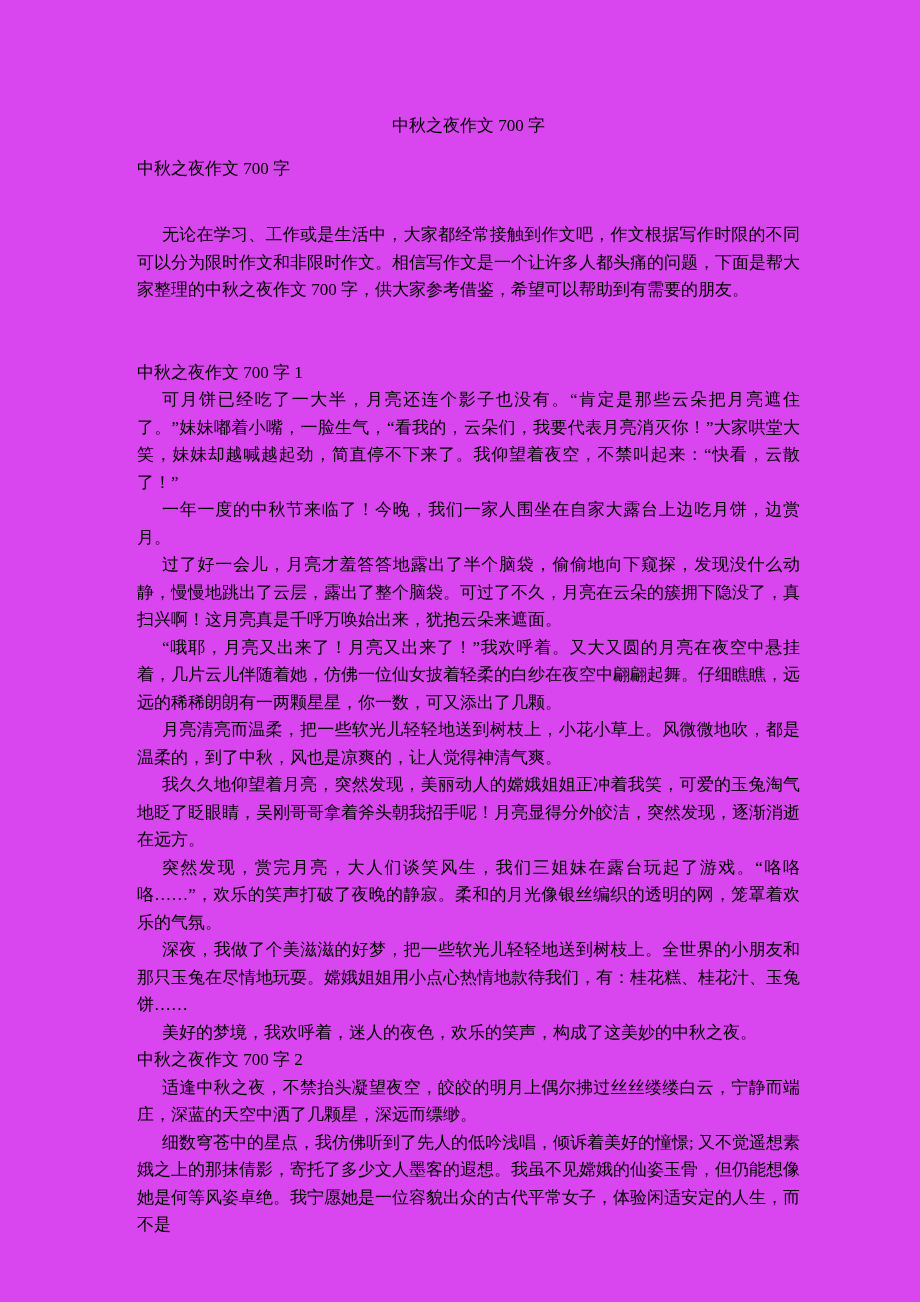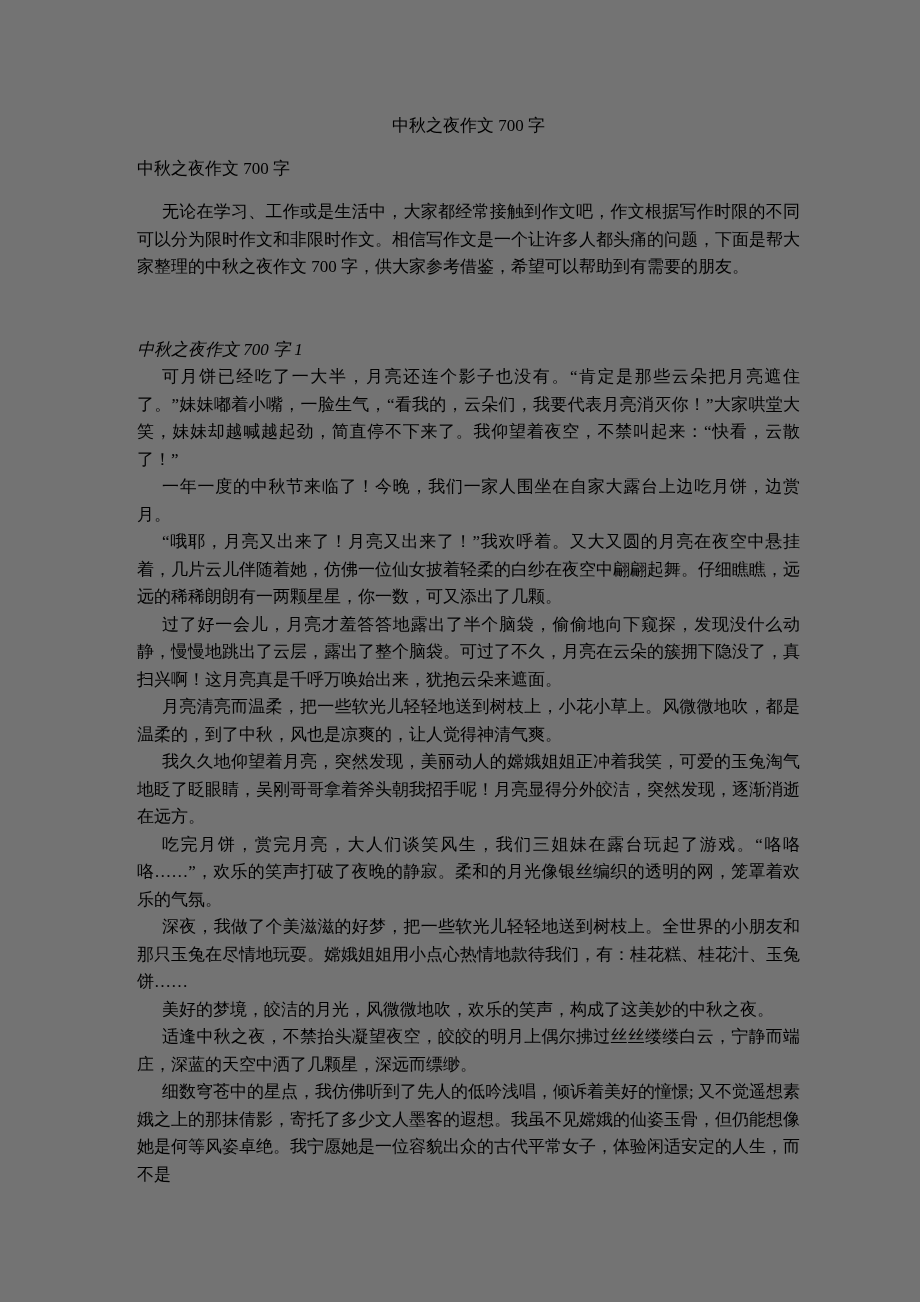--- a/index.html
+++ b/index.html
@@ -10,21 +10,21 @@
   body {
     width: 920px;
     height: 1302px;
     overflow: hidden;
   }
   .page {
     box-sizing: border-box;
     width: 920px;
     height: 1302px;
     padding: 112px 120px 0 137px;
-    background: #737373;
+    background: #d946ef;
     color: #000000;
     font-family: "Liberation Serif", "DejaVu Serif", serif;
     font-size: 17px;
     line-height: 27.5px;
   }
   .doc-title {
     text-align: center;
     font-weight: normal;
     margin: 0;
   }
@@ -32,52 +32,52 @@
     margin: 15px 0 0 0;
     font-weight: normal;
   }
   .para {
     margin: 0;
     text-align: justify;
     text-indent: 25px;
     word-break: break-all;
   }
   .intro {
-    margin-top: 16px;
+    margin-top: 39px;
   }
   .sec-heading {
     margin: 0;
     font-weight: normal;
     text-indent: 0;
-    font-style: italic;
   }
   .sec-heading.first {
     margin-top: 55px;
   }
 </style>
 </head>
 <body>
 
 <div class="page">
 
   <div class="doc-title">中秋之夜作文 700 字</div>
 
   <div class="doc-subtitle">中秋之夜作文 700 字</div>
 
   <p class="para intro">无论在学习、工作或是生活中，大家都经常接触到作文吧，作文根据写作时限的不同可以分为限时作文和非限时作文。相信写作文是一个让许多人都头痛的问题，下面是帮大家整理的中秋之夜作文 700 字，供大家参考借鉴，希望可以帮助到有需要的朋友。</p>
 
   <div class="sec-heading first">中秋之夜作文 700 字 1</div>
 
   <p class="para">可月饼已经吃了一大半，月亮还连个影子也没有。“肯定是那些云朵把月亮遮住了。”妹妹嘟着小嘴，一脸生气，“看我的，云朵们，我要代表月亮消灭你！”大家哄堂大笑，妹妹却越喊越起劲，简直停不下来了。我仰望着夜空，不禁叫起来：“快看，云散了！”</p>
   <p class="para">一年一度的中秋节来临了！今晚，我们一家人围坐在自家大露台上边吃月饼，边赏月。</p>
+  <p class="para">过了好一会儿，月亮才羞答答地露出了半个脑袋，偷偷地向下窥探，发现没什么动静，慢慢地跳出了云层，露出了整个脑袋。可过了不久，月亮在云朵的簇拥下隐没了，真扫兴啊！这月亮真是千呼万唤始出来，犹抱云朵来遮面。</p>
   <p class="para">“哦耶，月亮又出来了！月亮又出来了！”我欢呼着。又大又圆的月亮在夜空中悬挂着，几片云儿伴随着她，仿佛一位仙女披着轻柔的白纱在夜空中翩翩起舞。仔细瞧瞧，远远的稀稀朗朗有一两颗星星，你一数，可又添出了几颗。</p>
-  <p class="para">过了好一会儿，月亮才羞答答地露出了半个脑袋，偷偷地向下窥探，发现没什么动静，慢慢地跳出了云层，露出了整个脑袋。可过了不久，月亮在云朵的簇拥下隐没了，真扫兴啊！这月亮真是千呼万唤始出来，犹抱云朵来遮面。</p>
   <p class="para">月亮清亮而温柔，把一些软光儿轻轻地送到树枝上，小花小草上。风微微地吹，都是温柔的，到了中秋，风也是凉爽的，让人觉得神清气爽。</p>
   <p class="para">我久久地仰望着月亮，突然发现，美丽动人的嫦娥姐姐正冲着我笑，可爱的玉兔淘气地眨了眨眼睛，吴刚哥哥拿着斧头朝我招手呢！月亮显得分外皎洁，突然发现，逐渐消逝在远方。</p>
-  <p class="para">吃完月饼，赏完月亮，大人们谈笑风生，我们三姐妹在露台玩起了游戏。“咯咯咯……”，欢乐的笑声打破了夜晚的静寂。柔和的月光像银丝编织的透明的网，笼罩着欢乐的气氛。</p>
+  <p class="para">突然发现，赏完月亮，大人们谈笑风生，我们三姐妹在露台玩起了游戏。“咯咯咯……”，欢乐的笑声打破了夜晚的静寂。柔和的月光像银丝编织的透明的网，笼罩着欢乐的气氛。</p>
   <p class="para">深夜，我做了个美滋滋的好梦，把一些软光儿轻轻地送到树枝上。全世界的小朋友和那只玉兔在尽情地玩耍。嫦娥姐姐用小点心热情地款待我们，有：桂花糕、桂花汁、玉兔饼……</p>
-  <p class="para">美好的梦境，皎洁的月光，风微微地吹，欢乐的笑声，构成了这美妙的中秋之夜。</p>
+  <p class="para">美好的梦境，我欢呼着，迷人的夜色，欢乐的笑声，构成了这美妙的中秋之夜。</p>
 
+  <div class="sec-heading">中秋之夜作文 700 字 2</div>
 
   <p class="para">适逢中秋之夜，不禁抬头凝望夜空，皎皎的明月上偶尔拂过丝丝缕缕白云，宁静而端庄，深蓝的天空中洒了几颗星，深远而缥缈。</p>
   <p class="para">细数穹苍中的星点，我仿佛听到了先人的低吟浅唱，倾诉着美好的憧憬; 又不觉遥想素娥之上的那抹倩影，寄托了多少文人墨客的遐想。我虽不见嫦娥的仙姿玉骨，但仍能想像她是何等风姿卓绝。我宁愿她是一位容貌出众的古代平常女子，体验闲适安定的人生，而不是</p>
 
 </div>
 
 </body></html>

